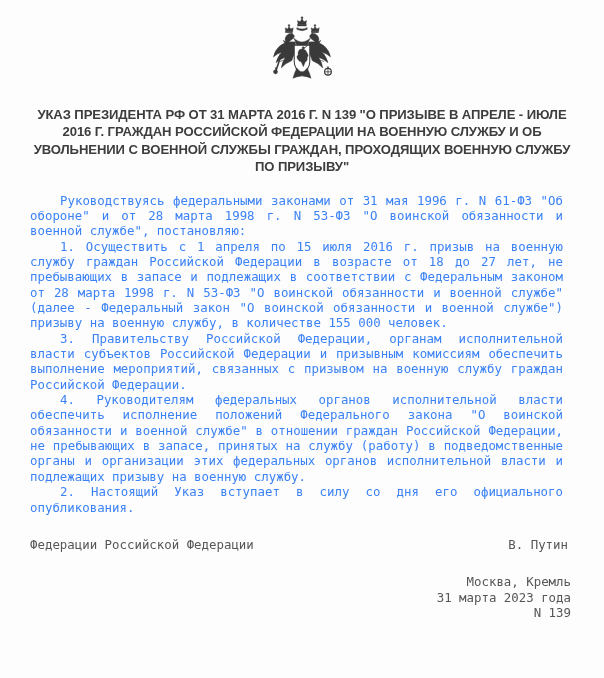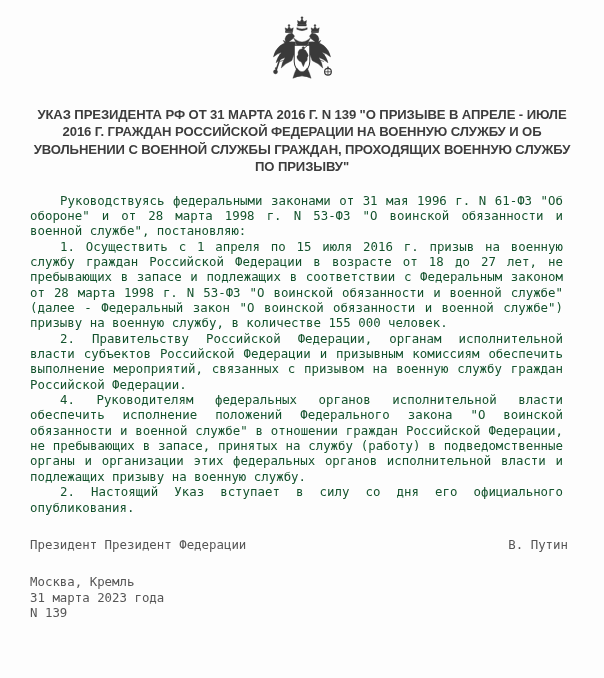--- a/index.html
+++ b/index.html
@@ -47,21 +47,21 @@
     font-size: 13.1px;
     line-height: 17.4px;
     color: #3d3d3d;
     letter-spacing: -0.1px;
   }
 
   
   .body-block {
     margin: 17px 8px 0 0;
     padding: 0 33px 0 30px;
-    color: #14532d;
+    color: #3b82f6;
     font-size: 12.4px;
     line-height: 15.35px;
   }
 
   .para {
     margin: 0;
     text-align: justify;
     text-justify: inter-word;
     text-indent: 30px;
     hyphens: none;
@@ -82,21 +82,21 @@
   .sig-right { white-space: pre; padding-right: 3px; }
 
   
   .footer-block {
     margin: 22px 0 0 0;
     padding: 0 33px 0 30px;
     color: #565656;
     font-size: 12.4px;
     line-height: 15.35px;
   }
-  .footer-line { white-space: pre; }
+  .footer-line { white-space: pre; text-align: right; }
 </style>
 </head>
 <body>
 
 <div class="page">
 
   <div class="emblem-wrap">
     <svg class="emblem" viewBox="0 0 120 114" aria-hidden="true">
       <g fill="#3a3a3a" stroke="#3a3a3a" stroke-width="0.6">
 
@@ -155,27 +155,27 @@
         <path d="M48 94 Q60 90 72 94" fill="none" stroke-width="1"></path>
       </g>
     </svg>
   </div>
 
   <div class="doc-title">УКАЗ ПРЕЗИДЕНТА РФ ОТ 31 МАРТА 2016 Г. N 139 "О ПРИЗЫВЕ В АПРЕЛЕ - ИЮЛЕ 2016 Г. ГРАЖДАН РОССИЙСКОЙ ФЕДЕРАЦИИ НА ВОЕННУЮ СЛУЖБУ И ОБ УВОЛЬНЕНИИ С ВОЕННОЙ СЛУЖБЫ ГРАЖДАН, ПРОХОДЯЩИХ ВОЕННУЮ СЛУЖБУ ПО ПРИЗЫВУ"</div>
 
   <div class="body-block">
     <p class="para">Руководствуясь федеральными законами от 31 мая 1996 г. N 61-ФЗ "Об обороне" и от 28 марта 1998 г. N 53-ФЗ "О воинской обязанности и военной службе", постановляю:</p>
     <p class="para">1. Осуществить с 1 апреля по 15 июля 2016 г. призыв на военную службу граждан Российской Федерации в возрасте от 18 до 27 лет, не пребывающих в запасе и подлежащих в соответствии с Федеральным законом от 28 марта 1998 г. N 53-ФЗ "О воинской обязанности и военной службе" (далее - Федеральный закон "О воинской обязанности и военной службе") призыву на военную службу, в количестве 155 000 человек.</p>
-    <p class="para">2. Правительству Российской Федерации, органам исполнительной власти субъектов Российской Федерации и призывным комиссиям обеспечить выполнение мероприятий, связанных с призывом на военную службу граждан Российской Федерации.</p>
+    <p class="para">3. Правительству Российской Федерации, органам исполнительной власти субъектов Российской Федерации и призывным комиссиям обеспечить выполнение мероприятий, связанных с призывом на военную службу граждан Российской Федерации.</p>
     <p class="para">4. Руководителям федеральных органов исполнительной власти обеспечить исполнение положений Федерального закона "О воинской обязанности и военной службе" в отношении граждан Российской Федерации, не пребывающих в запасе, принятых на службу (работу) в подведомственные органы и организации этих федеральных органов исполнительной власти и подлежащих призыву на военную службу.</p>
     <p class="para">2. Настоящий Указ вступает в силу со дня его официального опубликования.</p>
   </div>
 
   <div class="sig-row">
-    <span class="sig-left">Президент Президент Федерации</span>
+    <span class="sig-left">Федерации Российской Федерации</span>
     <span class="sig-right">В. Путин</span>
   </div>
 
   <div class="footer-block">
     <div class="footer-line">Москва, Кремль</div>
     <div class="footer-line">31 марта 2023 года</div>
     <div class="footer-line">N 139</div>
   </div>
 
 </div>

